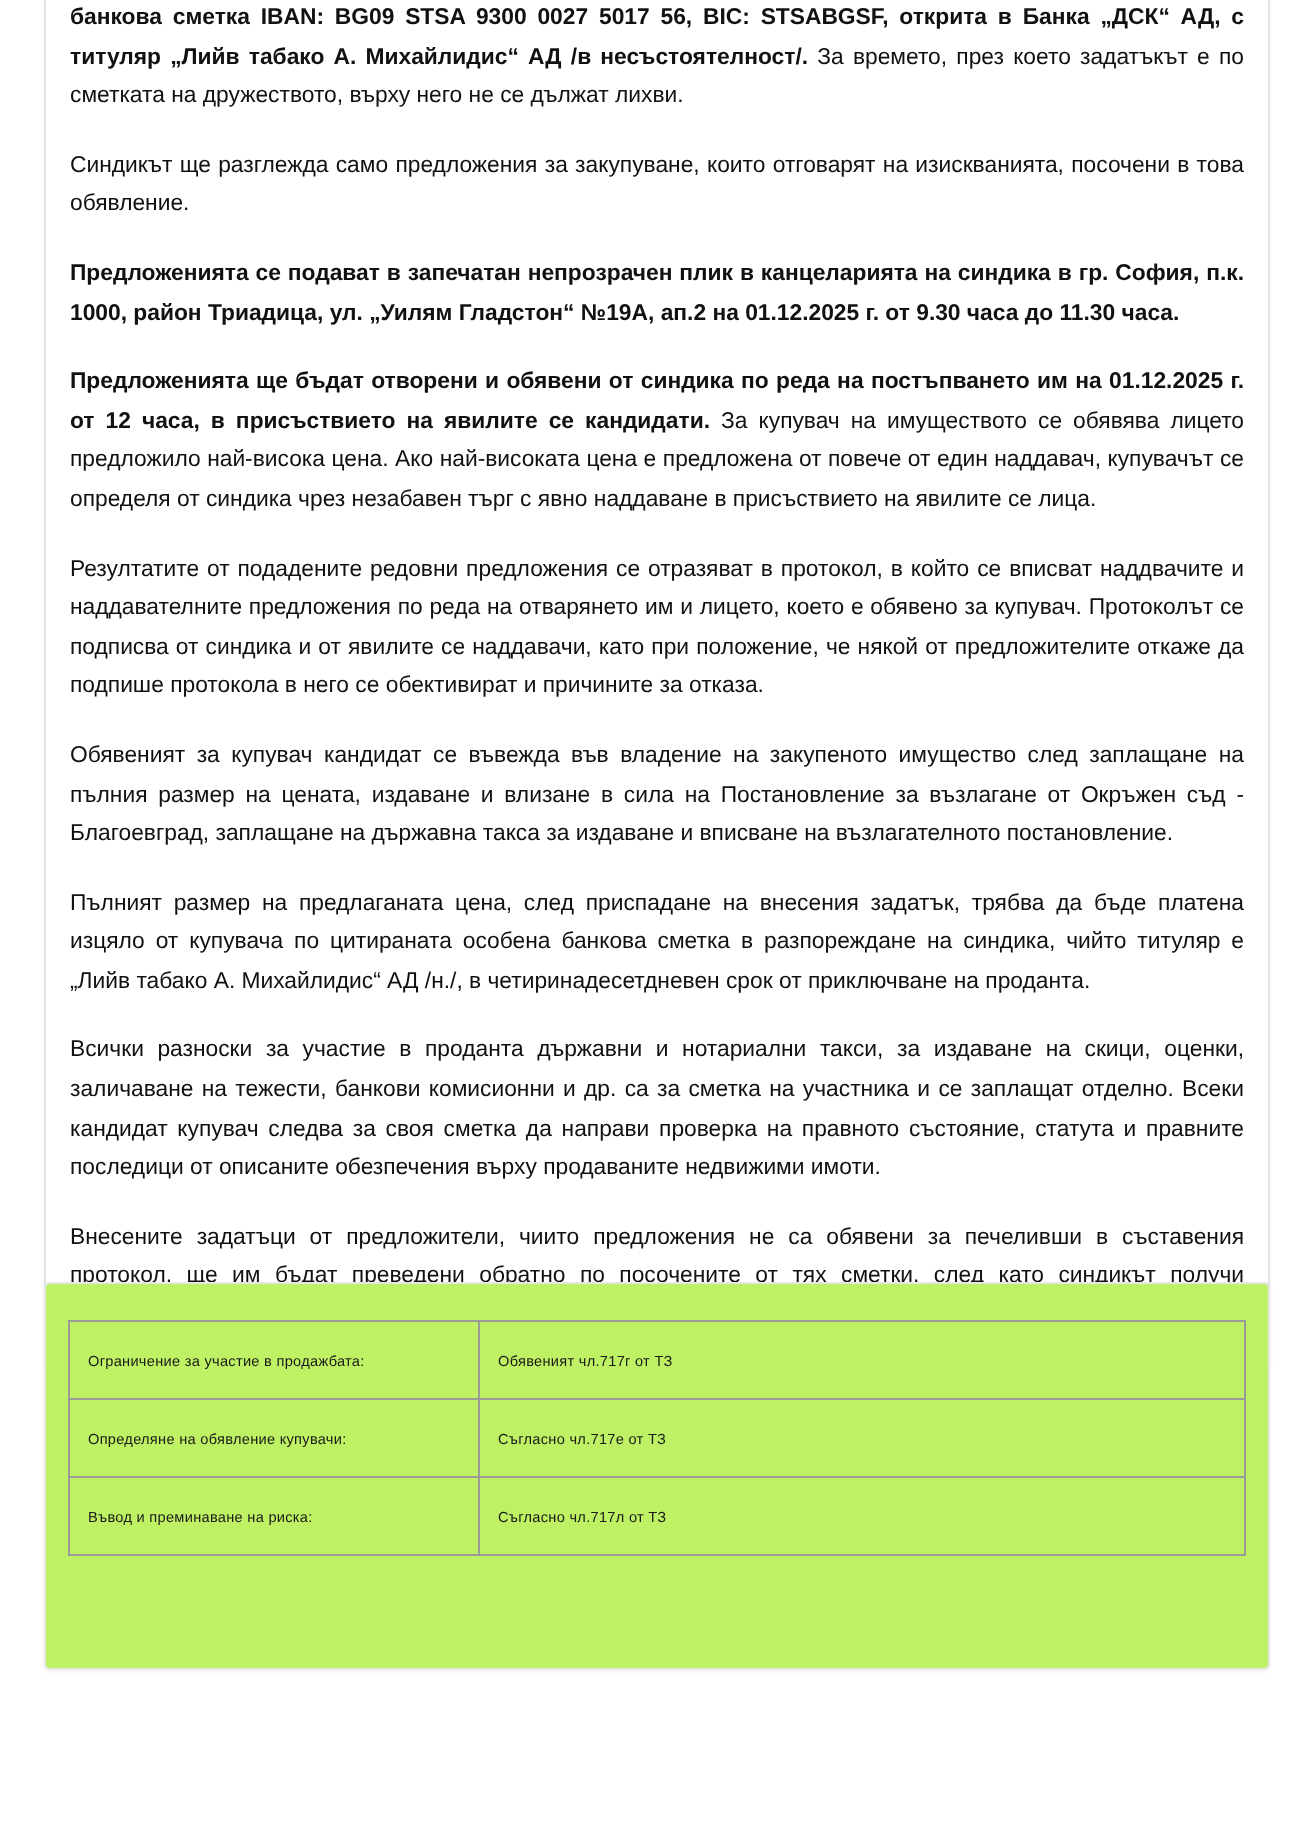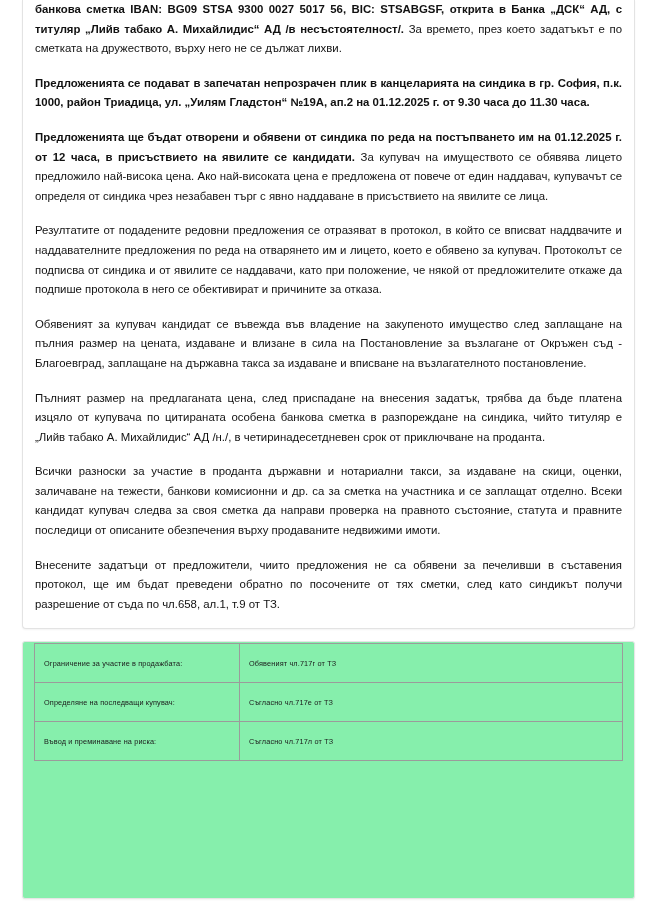--- a/index.html
+++ b/index.html
@@ -43,26 +43,26 @@
   }
   .para:last-child { margin-bottom: 0; }
   .para b, .para .b { font-weight: bold; }
 
   
   .table-card {
     position: absolute;
     left: 22px;
     top: 641px;
     width: 613px;
-    height: 258px;
-    background: #86efac;
+    height: 194px;
+    background: #bef264;
     border: 1px solid #e6e6e6;
     border-radius: 3px;
     box-sizing: border-box;
-    padding: 1px 11px 0 11px;
+    padding: 18px 11px 0 11px;
     box-shadow: 0 1px 2px rgba(0,0,0,0.05);
   }
 
   table.spec {
     width: 100%;
     border-collapse: collapse;
     table-layout: fixed;
     border: 1px solid #9b9b9b;
   }
   table.spec td {
@@ -80,20 +80,23 @@
 </style>
 </head>
 <body>
 
 <div class="doc-card">
 
   <p class="para">
     <span class="b">банкова сметка IBAN: BG09 STSA 9300 0027 5017 56, BIC: STSABGSF, открита в Банка „ДСК“ АД, с титуляр „Лийв табако А. Михайлидис“ АД /в несъстоятелност/.</span><span> За времето, през което задатъкът е по сметката на дружеството, върху него не се дължат лихви.</span>
   </p>
 
+  <p class="para">
+    <span class="b"></span><span>Синдикът ще разглежда само предложения за закупуване, които отговарят на изискванията, посочени в това обявление.</span>
+  </p>
 
   <p class="para">
     <span class="b">Предложенията се подават в запечатан непрозрачен плик в канцеларията на синдика в гр. София, п.к. 1000, район Триадица, ул. „Уилям Гладстон“ №19А, ап.2 на 01.12.2025 г. от 9.30 часа до 11.30 часа.</span><span></span>
   </p>
 
   <p class="para">
     <span class="b">Предложенията ще бъдат отворени и обявени от синдика по реда на постъпването им на 01.12.2025 г. от 12 часа, в присъствието на явилите се кандидати.</span><span> За купувач на имуществото се обявява лицето предложило най-висока цена. Ако най-високата цена е предложена от повече от един наддавач, купувачът се определя от синдика чрез незабавен търг с явно наддаване в присъствието на явилите се лица.</span>
   </p>
 
   <p class="para">
@@ -119,21 +122,21 @@
 </div>
 
 <div class="table-card">
   <table class="spec">
     <tbody>
       <tr>
         <td class="key">Ограничение за участие в продажбата:</td>
         <td class="val">Обявеният чл.717г от ТЗ</td>
       </tr>
       <tr>
-        <td class="key">Определяне на последващи купувач:</td>
+        <td class="key">Определяне на обявление купувачи:</td>
         <td class="val">Съгласно чл.717е от ТЗ</td>
       </tr>
       <tr>
         <td class="key">Въвод и преминаване на риска:</td>
         <td class="val">Съгласно чл.717л от ТЗ</td>
       </tr>
     </tbody>
   </table>
 </div>
 

